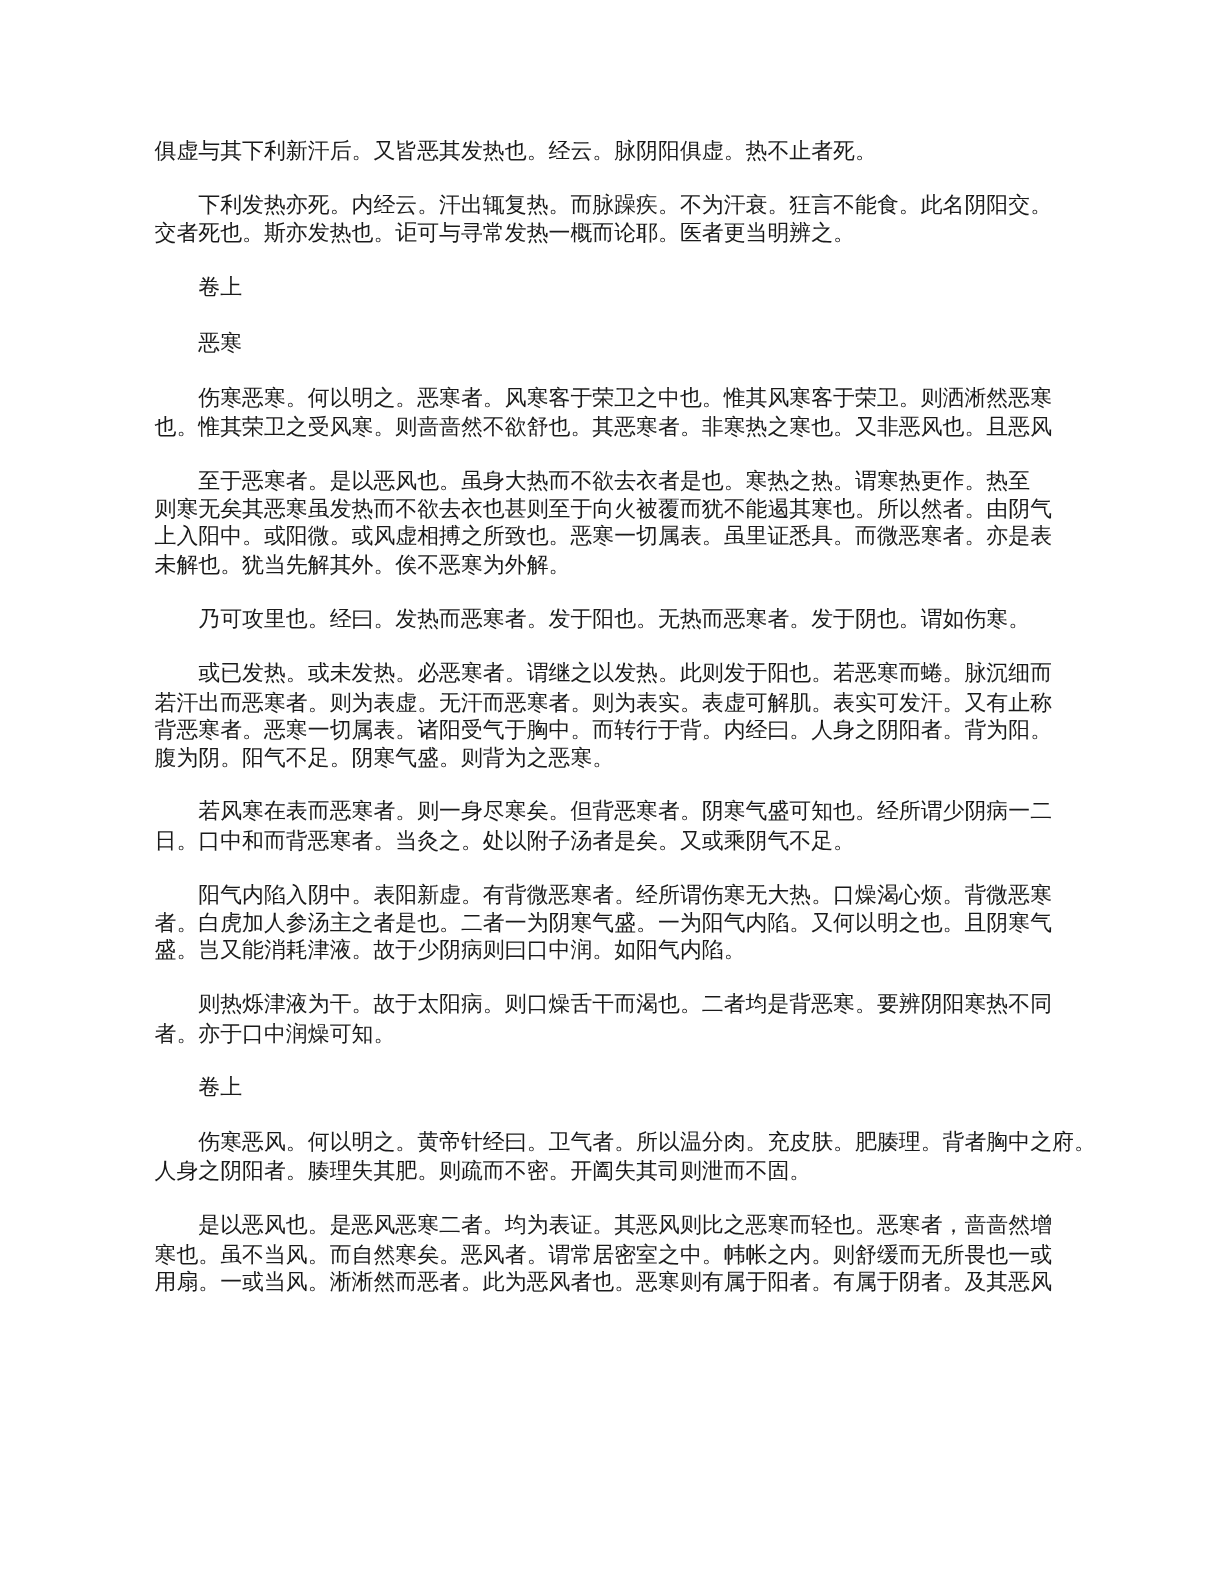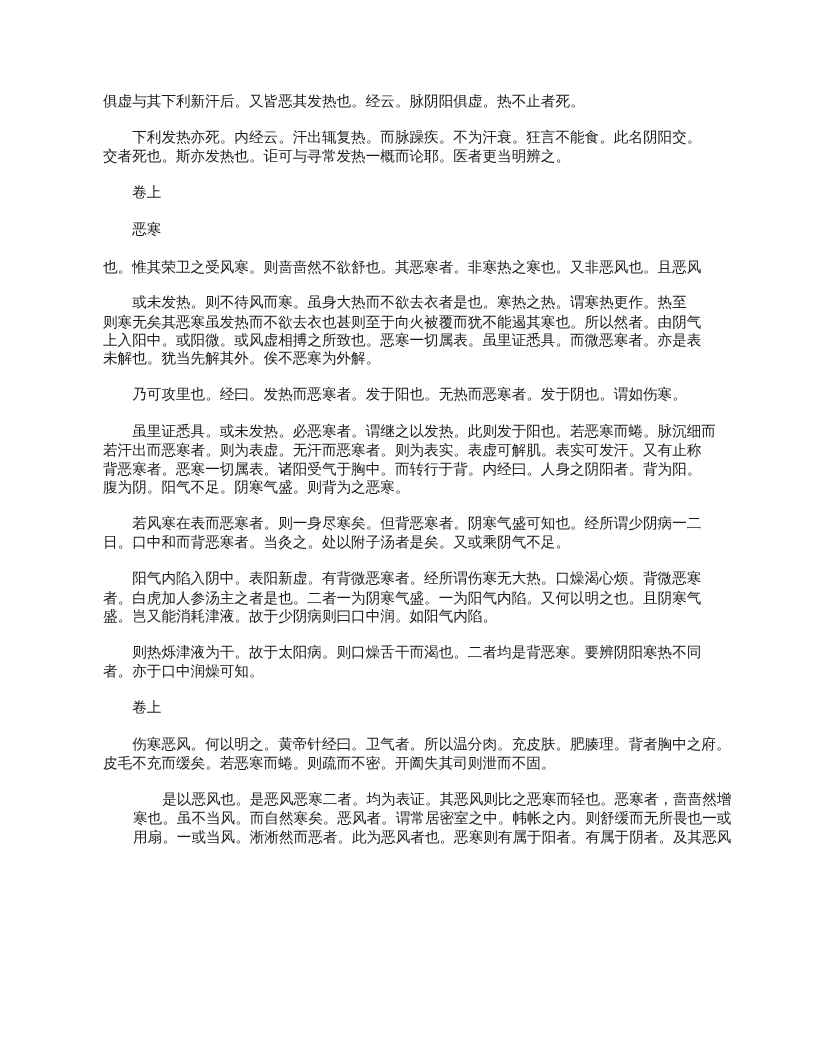--- a/index.html
+++ b/index.html
@@ -22,21 +22,20 @@
     font-family: "Liberation Serif", "DejaVu Serif", serif;
     font-size: 14.6px;
     line-height: 18.4px;
     color: #1a1a1a;
   }
   .block {
     margin: 0 0 18.4px 0;
   }
   .block:last-child {
     margin-bottom: 0;
-    margin-left: 30px;
   }
   .line {
     white-space: pre;
     height: 18.4px;
   }
   .line.indent {
     padding-left: 29.2px;
     font-family: Liberation Mono, monospace;
   }
 </style>
@@ -52,33 +51,34 @@
         <div class="line indent">下利发热亦死。内经云。汗出辄复热。而脉躁疾。不为汗衰。狂言不能食。此名阴阳交。</div>
         <div class="line">交者死也。斯亦发热也。讵可与寻常发热一概而论耶。医者更当明辨之。</div>
       </div>
       <div class="block">
         <div class="line indent">卷上</div>
       </div>
       <div class="block">
         <div class="line indent">恶寒</div>
       </div>
       <div class="block">
+        <div class="line indent">伤寒恶寒。何以明之。恶寒者。风寒客于荣卫之中也。惟其风寒客于荣卫。则洒淅然恶寒</div>
         <div class="line">也。惟其荣卫之受风寒。则啬啬然不欲舒也。其恶寒者。非寒热之寒也。又非恶风也。且恶风</div>
       </div>
       <div class="block">
-        <div class="line indent">或未发热。则不待风而寒。虽身大热而不欲去衣者是也。寒热之热。谓寒热更作。热至</div>
+        <div class="line indent">至于恶寒者。是以恶风也。虽身大热而不欲去衣者是也。寒热之热。谓寒热更作。热至</div>
         <div class="line">则寒无矣其恶寒虽发热而不欲去衣也甚则至于向火被覆而犹不能遏其寒也。所以然者。由阴气</div>
         <div class="line">上入阳中。或阳微。或风虚相搏之所致也。恶寒一切属表。虽里证悉具。而微恶寒者。亦是表</div>
         <div class="line">未解也。犹当先解其外。俟不恶寒为外解。</div>
       </div>
       <div class="block">
         <div class="line indent">乃可攻里也。经曰。发热而恶寒者。发于阳也。无热而恶寒者。发于阴也。谓如伤寒。</div>
       </div>
       <div class="block">
-        <div class="line indent">虽里证悉具。或未发热。必恶寒者。谓继之以发热。此则发于阳也。若恶寒而蜷。脉沉细而</div>
+        <div class="line indent">或已发热。或未发热。必恶寒者。谓继之以发热。此则发于阳也。若恶寒而蜷。脉沉细而</div>
         <div class="line">若汗出而恶寒者。则为表虚。无汗而恶寒者。则为表实。表虚可解肌。表实可发汗。又有止称</div>
         <div class="line">背恶寒者。恶寒一切属表。诸阳受气于胸中。而转行于背。内经曰。人身之阴阳者。背为阳。</div>
         <div class="line">腹为阴。阳气不足。阴寒气盛。则背为之恶寒。</div>
       </div>
       <div class="block">
         <div class="line indent">若风寒在表而恶寒者。则一身尽寒矣。但背恶寒者。阴寒气盛可知也。经所谓少阴病一二</div>
         <div class="line">日。口中和而背恶寒者。当灸之。处以附子汤者是矣。又或乘阴气不足。</div>
       </div>
       <div class="block">
         <div class="line indent">阳气内陷入阴中。表阳新虚。有背微恶寒者。经所谓伤寒无大热。口燥渴心烦。背微恶寒</div>
@@ -87,21 +87,21 @@
       </div>
       <div class="block">
         <div class="line indent">则热烁津液为干。故于太阳病。则口燥舌干而渴也。二者均是背恶寒。要辨阴阳寒热不同</div>
         <div class="line">者。亦于口中润燥可知。</div>
       </div>
       <div class="block">
         <div class="line indent">卷上</div>
       </div>
       <div class="block">
         <div class="line indent">伤寒恶风。何以明之。黄帝针经曰。卫气者。所以温分肉。充皮肤。肥腠理。背者胸中之府。</div>
-        <div class="line">皮毛不充而缓矣。若恶寒而蜷。则疏而不密。开阖失其司则泄而不固。</div>
+        <div class="line">人身之阴阳者。腠理失其肥。则疏而不密。开阖失其司则泄而不固。</div>
       </div>
       <div class="block">
         <div class="line indent">是以恶风也。是恶风恶寒二者。均为表证。其恶风则比之恶寒而轻也。恶寒者，啬啬然增</div>
         <div class="line">寒也。虽不当风。而自然寒矣。恶风者。谓常居密室之中。帏帐之内。则舒缓而无所畏也一或</div>
         <div class="line">用扇。一或当风。淅淅然而恶者。此为恶风者也。恶寒则有属于阳者。有属于阴者。及其恶风</div>
       </div>
     </div>
 </div>
 
 </body></html>

